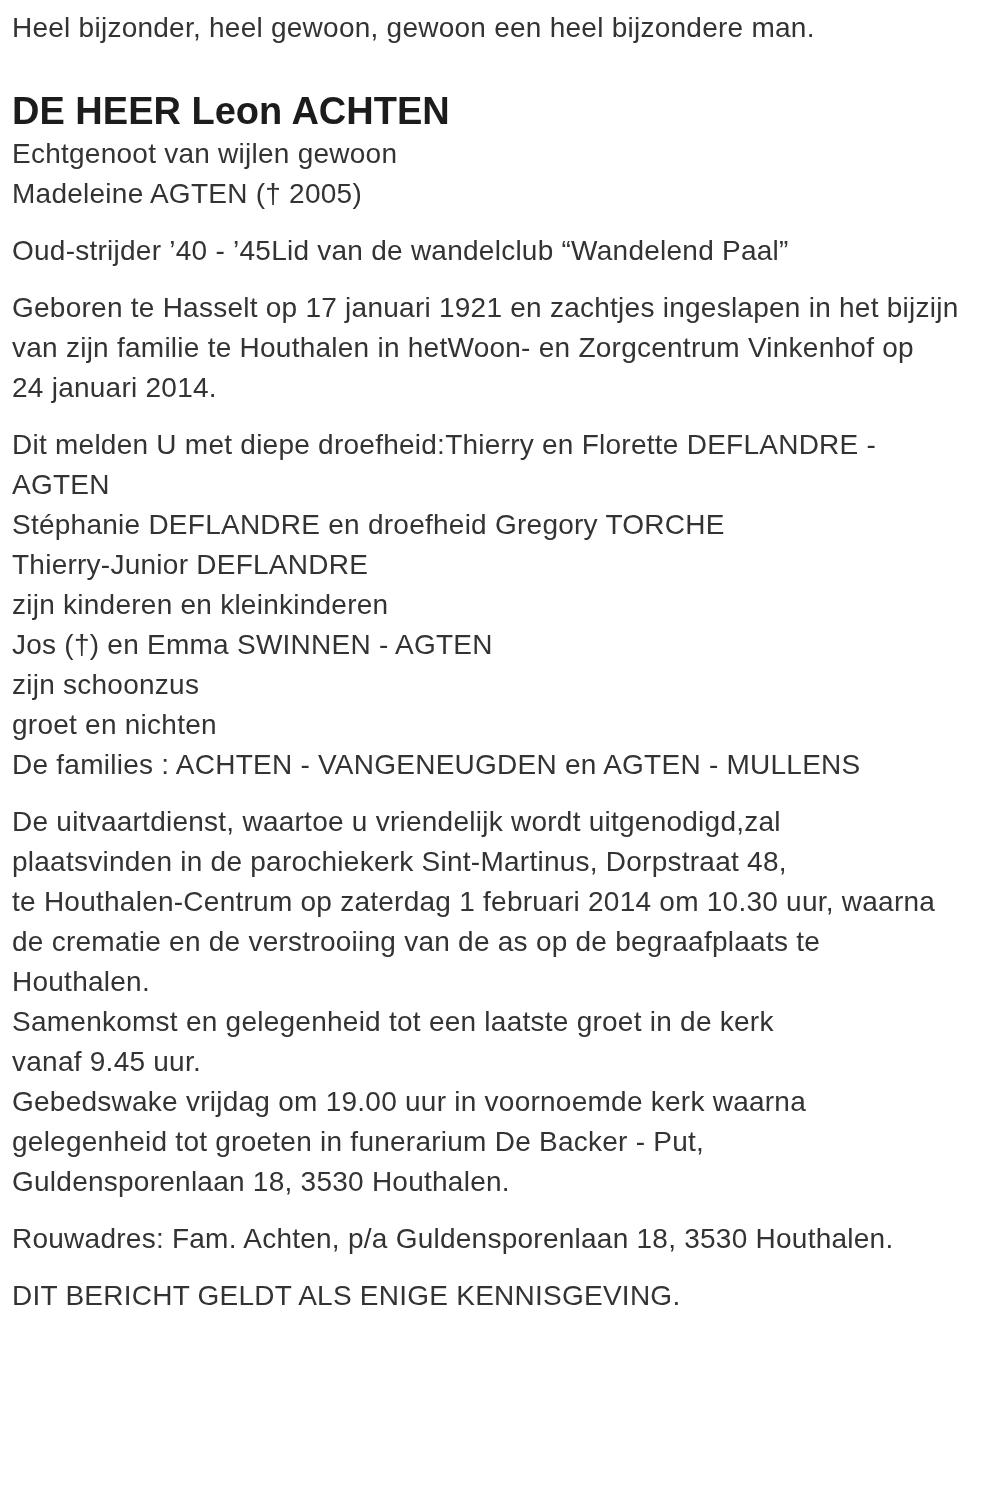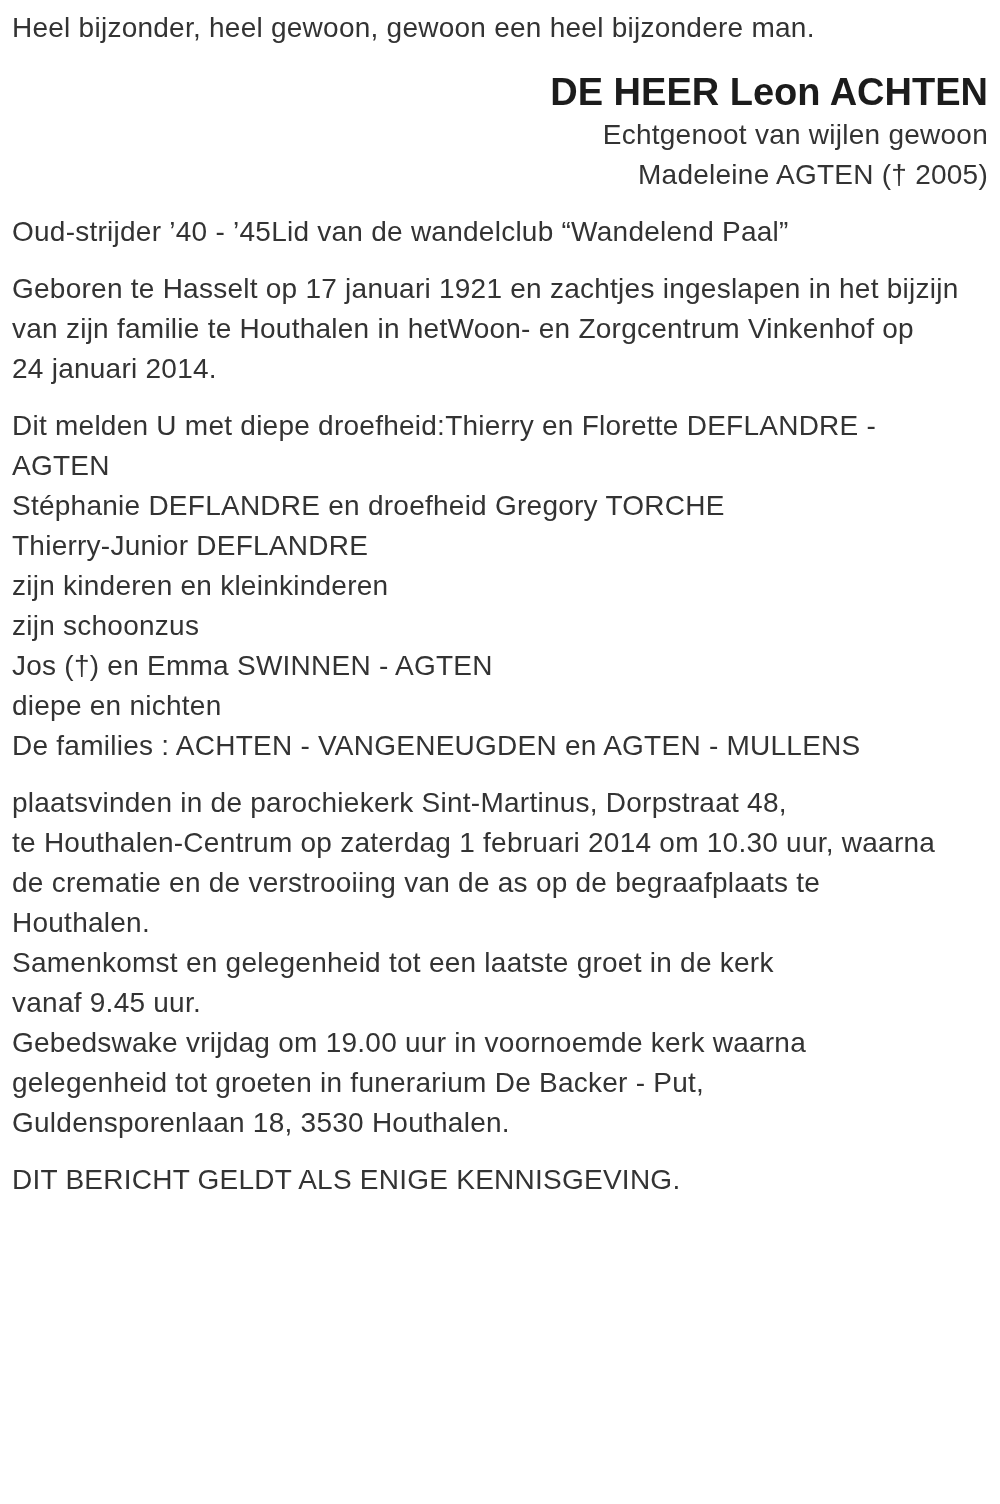--- a/index.html
+++ b/index.html
@@ -25,22 +25,21 @@
     background: #ffffff;
   }
   .line {
     white-space: nowrap;
   }
   p, section, h1 {
     margin: 0;
     padding: 0;
   }
   .name-block {
-    margin-top: 21px;
-    text-align: right;
+    margin-top: 40px;
   }
   .para {
     margin-top: 17px;
   }
   h1.deceased-title {
     font-size: 38px;
     line-height: 46px;
     font-weight: bold;
     letter-spacing: 0px;
     color: #1c1c1c;
@@ -67,34 +66,36 @@
     <div class="line">van zijn familie te Houthalen in hetWoon- en Zorgcentrum Vinkenhof op</div>
     <div class="line">24 januari 2014.</div>
   </section>
 
   <section class="para">
     <div class="line">Dit melden U met diepe droefheid:Thierry en Florette DEFLANDRE -</div>
     <div class="line">AGTEN</div>
     <div class="line">Stéphanie DEFLANDRE en droefheid Gregory TORCHE</div>
     <div class="line">Thierry-Junior DEFLANDRE</div>
     <div class="line">zijn kinderen en kleinkinderen</div>
+    <div class="line">Jos (†) en Emma SWINNEN - AGTEN</div>
     <div class="line">zijn schoonzus</div>
-    <div class="line">Jos (†) en Emma SWINNEN - AGTEN</div>
-    <div class="line">diepe en nichten</div>
+    <div class="line">groet en nichten</div>
     <div class="line">De families : ACHTEN - VANGENEUGDEN en AGTEN - MULLENS</div>
   </section>
 
   <section class="para">
+    <div class="line">De uitvaartdienst, waartoe u vriendelijk wordt uitgenodigd,zal</div>
     <div class="line">plaatsvinden in de parochiekerk Sint-Martinus, Dorpstraat 48,</div>
     <div class="line">te Houthalen-Centrum op zaterdag 1 februari 2014 om 10.30 uur, waarna</div>
     <div class="line">de crematie en de verstrooiing van de as op de begraafplaats te</div>
     <div class="line">Houthalen.</div>
     <div class="line">Samenkomst en gelegenheid tot een laatste groet in de kerk</div>
     <div class="line">vanaf 9.45 uur.</div>
     <div class="line">Gebedswake vrijdag om 19.00 uur in voornoemde kerk waarna</div>
     <div class="line">gelegenheid tot groeten in funerarium De Backer - Put,</div>
     <div class="line">Guldensporenlaan 18, 3530 Houthalen.</div>
   </section>
 
+  <p class="line para">Rouwadres: Fam. Achten, p/a Guldensporenlaan 18, 3530 Houthalen.</p>
 
   <p class="line para">DIT BERICHT GELDT ALS ENIGE KENNISGEVING.</p>
 
 </div>
 
 </body></html>

